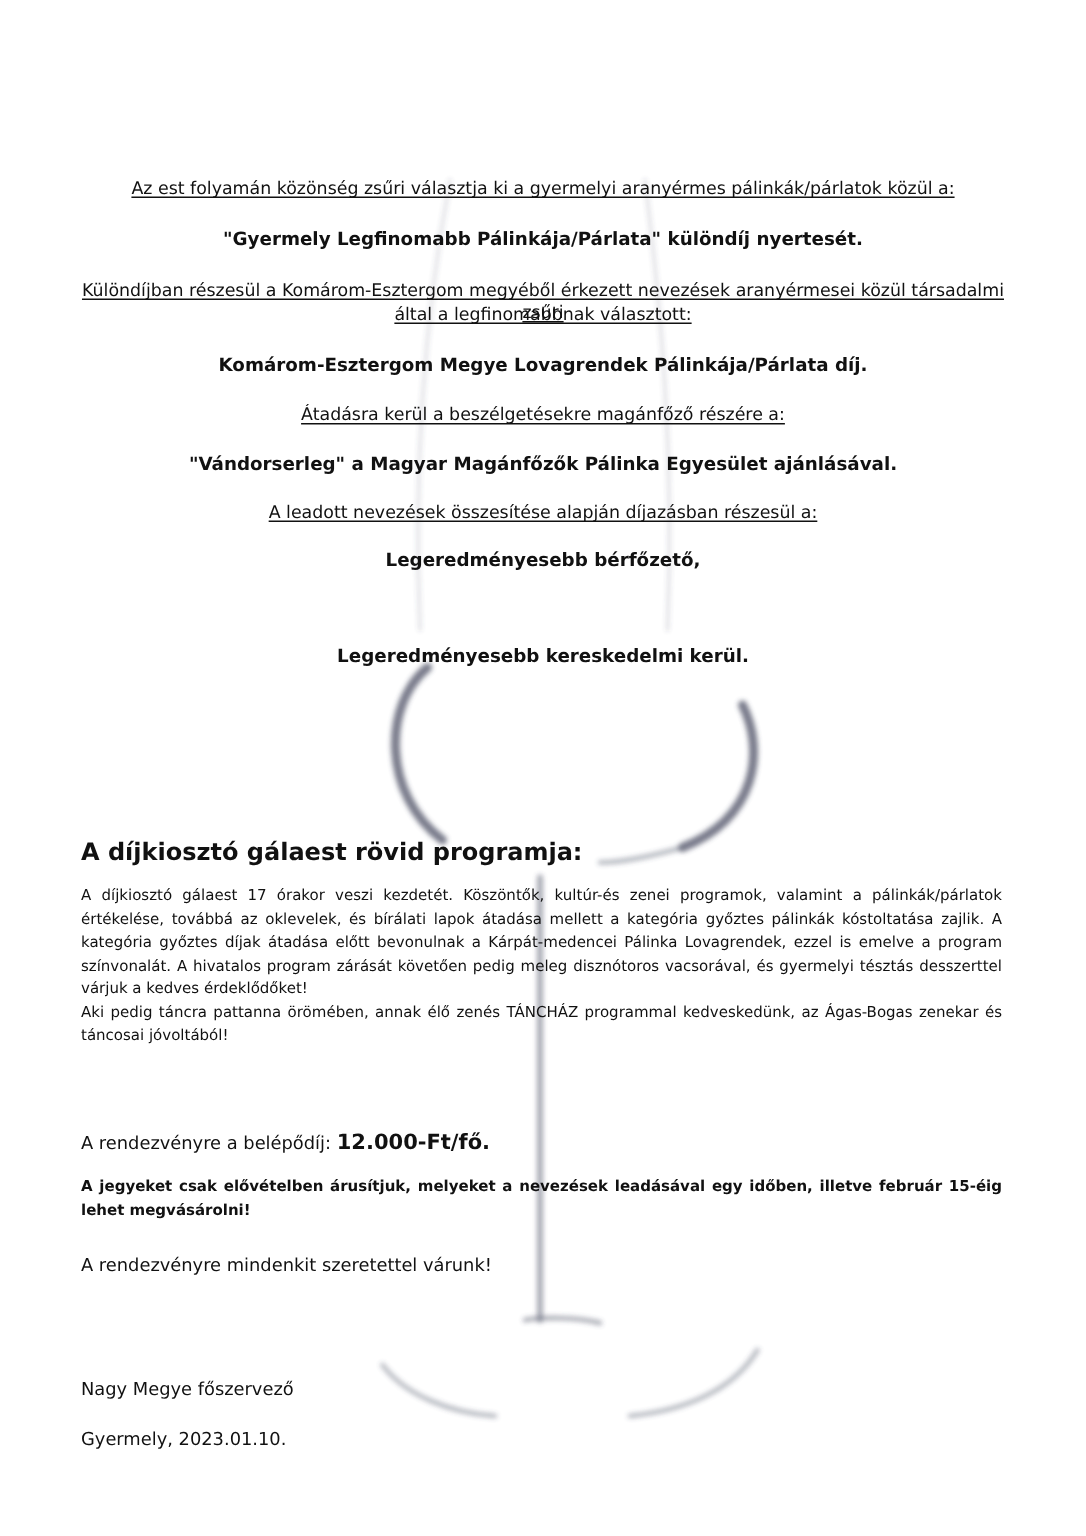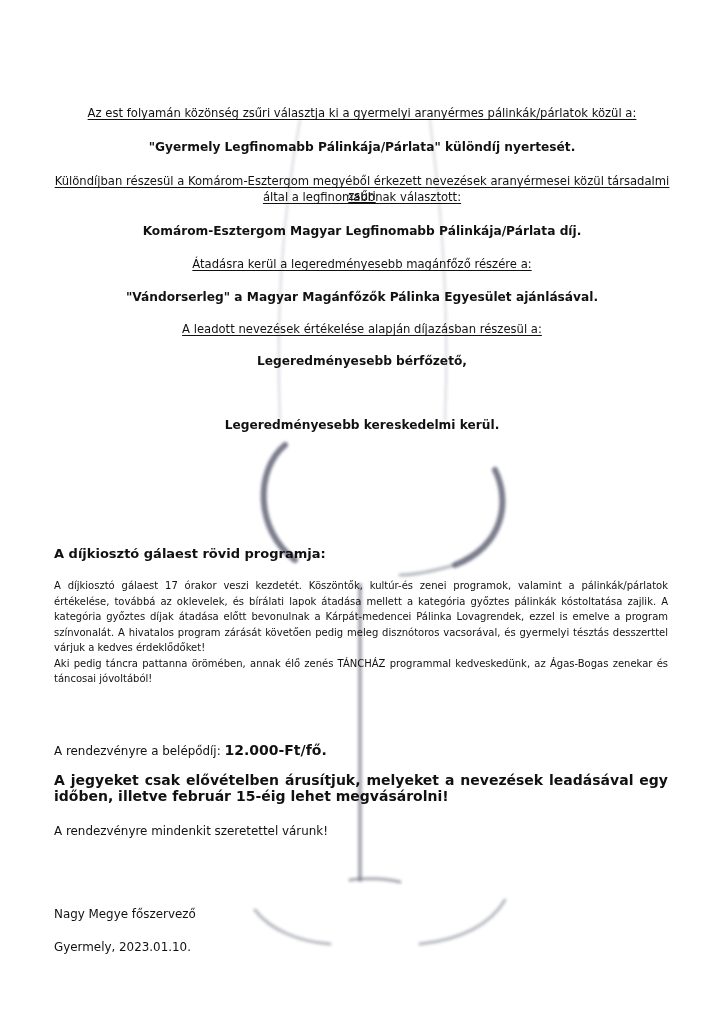--- a/index.html
+++ b/index.html
@@ -1,29 +1,29 @@
 <!DOCTYPE html>
 <html><head>
 <meta charset="utf-8">
 <style>
   html, body { margin: 0; padding: 0; background: #ffffff; }
   body {
     width: 724px; height: 1024px; position: relative; overflow: hidden;
     font-family: "DejaVu Sans", sans-serif; color: #111111;
   }
   .watermark { position: absolute; left: 0; top: 0; width: 724px; height: 1024px; z-index: 0; }
-  .page { position: absolute; left: 0; top: 4px; width: 724px; height: 920px; z-index: 1; }
+  .page { position: absolute; left: 0; top: 16px; width: 724px; height: 920px; z-index: 1; }
   .c { position: absolute; left: 40px; width: 644px; text-align: center; font-size: 11.6px; line-height: 15px; }
   .u { text-decoration: underline; text-underline-offset: 2px; font-weight: normal; }
   .b { font-weight: bold; font-size: 12.2px; }
   .para { position: absolute; left: 54px; width: 614px; font-size: 10px; line-height: 15.5px; text-align: justify; }
   .para p { margin: 0; }
-  .heading { position: absolute; left: 54px; font-weight: bold; font-size: 13px; }
+  .heading { position: absolute; left: 54px; font-weight: bold; font-size: 16px; }
   .line { position: absolute; left: 54px; font-size: 11.9px; }
-  .boldpara { position: absolute; left: 54px; width: 614px; font-weight: bold; font-size: 14px; line-height: 16px; text-align: justify; }
+  .boldpara { position: absolute; left: 54px; width: 614px; font-weight: bold; font-size: 10px; line-height: 16px; text-align: justify; }
 </style>
 </head>
 <body>
 
 <svg class="watermark" viewBox="0 0 724 1024">
   <defs>
     <filter id="blur1">
         <feGaussianBlur stdDeviation="1.6"></feGaussianBlur>
       </filter>
   </defs>
@@ -44,26 +44,26 @@
   </g>
 </svg>
 
 <div class="page">
 
   <div class="c u" style="top:102px;">Az est folyamán közönség zsűri választja ki a gyermelyi aranyérmes pálinkák/párlatok közül a:</div>
   <div class="c b" style="top:136px;">"Gyermely Legfinomabb Pálinkája/Párlata" különdíj nyertesét.</div>
 
   <div class="c u" style="top:170px;">Különdíjban részesül a Komárom-Esztergom megyéből érkezett nevezések aranyérmesei közül társadalmi zsűri</div>
   <div class="c u" style="top:186px;">által a legfinomabbnak választott:</div>
-  <div class="c b" style="top:220px;">Komárom-Esztergom Magyar Legfinomabb Pálinkája/Párlata díj.</div>
+  <div class="c b" style="top:220px;">Komárom-Esztergom Megye Lovagrendek Pálinkája/Párlata díj.</div>
 
-  <div class="c u" style="top:253px;">Átadásra kerül a legeredményesebb magánfőző részére a:</div>
+  <div class="c u" style="top:253px;">Átadásra kerül a beszélgetésekre magánfőző részére a:</div>
   <div class="c b" style="top:286px;">"Vándorserleg" a Magyar Magánfőzők Pálinka Egyesület ajánlásával.</div>
 
-  <div class="c u" style="top:318px;">A leadott nevezések értékelése alapján díjazásban részesül a:</div>
+  <div class="c u" style="top:318px;">A leadott nevezések összesítése alapján díjazásban részesül a:</div>
   <div class="c b" style="top:350px;">Legeredményesebb bérfőzető,</div>
 
   <div class="c b" style="top:414px;">Legeredményesebb kereskedelmi kerül.</div>
 
   <div class="heading" style="top:542px;">A díjkiosztó gálaest rövid programja:</div>
 
   <div class="para" style="top:574px;">
     <p>A díjkiosztó gálaest 17 órakor veszi kezdetét. Köszöntők, kultúr-és zenei programok, valamint a pálinkák/párlatok értékelése, továbbá az oklevelek, és bírálati lapok átadása mellett a kategória győztes pálinkák kóstoltatása zajlik. A kategória győztes díjak átadása előtt bevonulnak a Kárpát-medencei Pálinka Lovagrendek, ezzel is emelve a program színvonalát. A hivatalos program zárását követően pedig meleg disznótoros vacsorával, és gyermelyi tésztás desszerttel várjuk a kedves érdeklődőket!</p>
     <p>Aki pedig táncra pattanna örömében, annak élő zenés TÁNCHÁZ programmal kedveskedünk, az Ágas-Bogas zenekar és táncosai jóvoltából!</p>
   </div>

